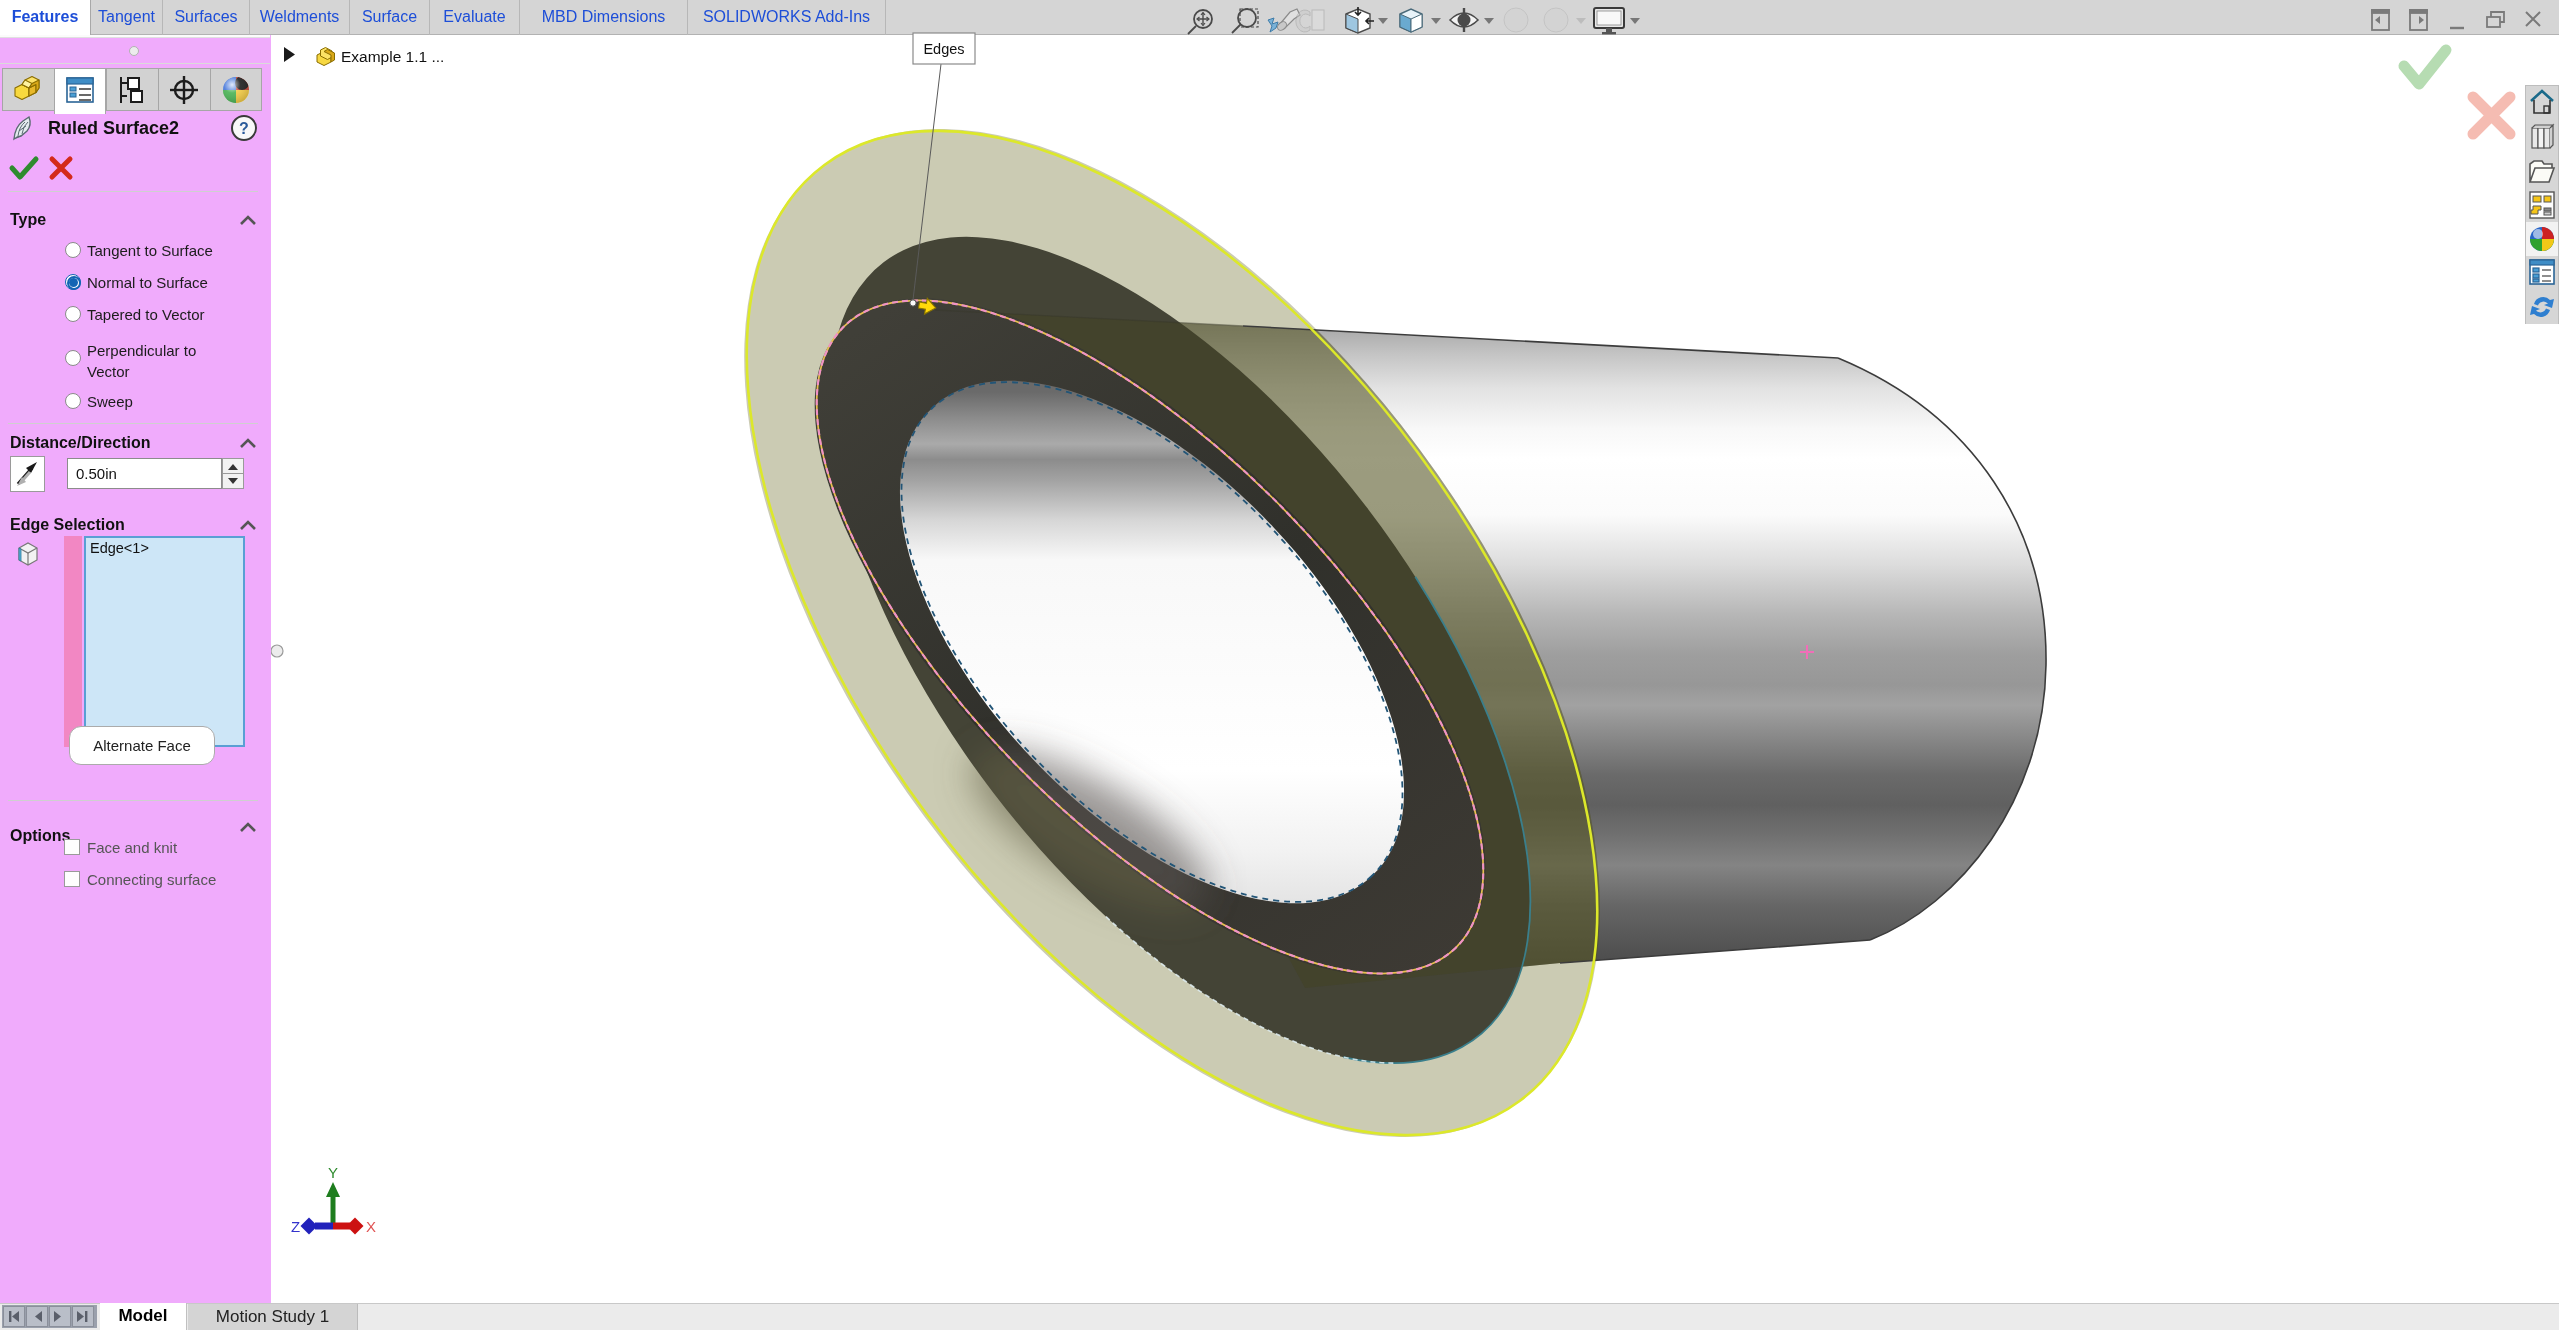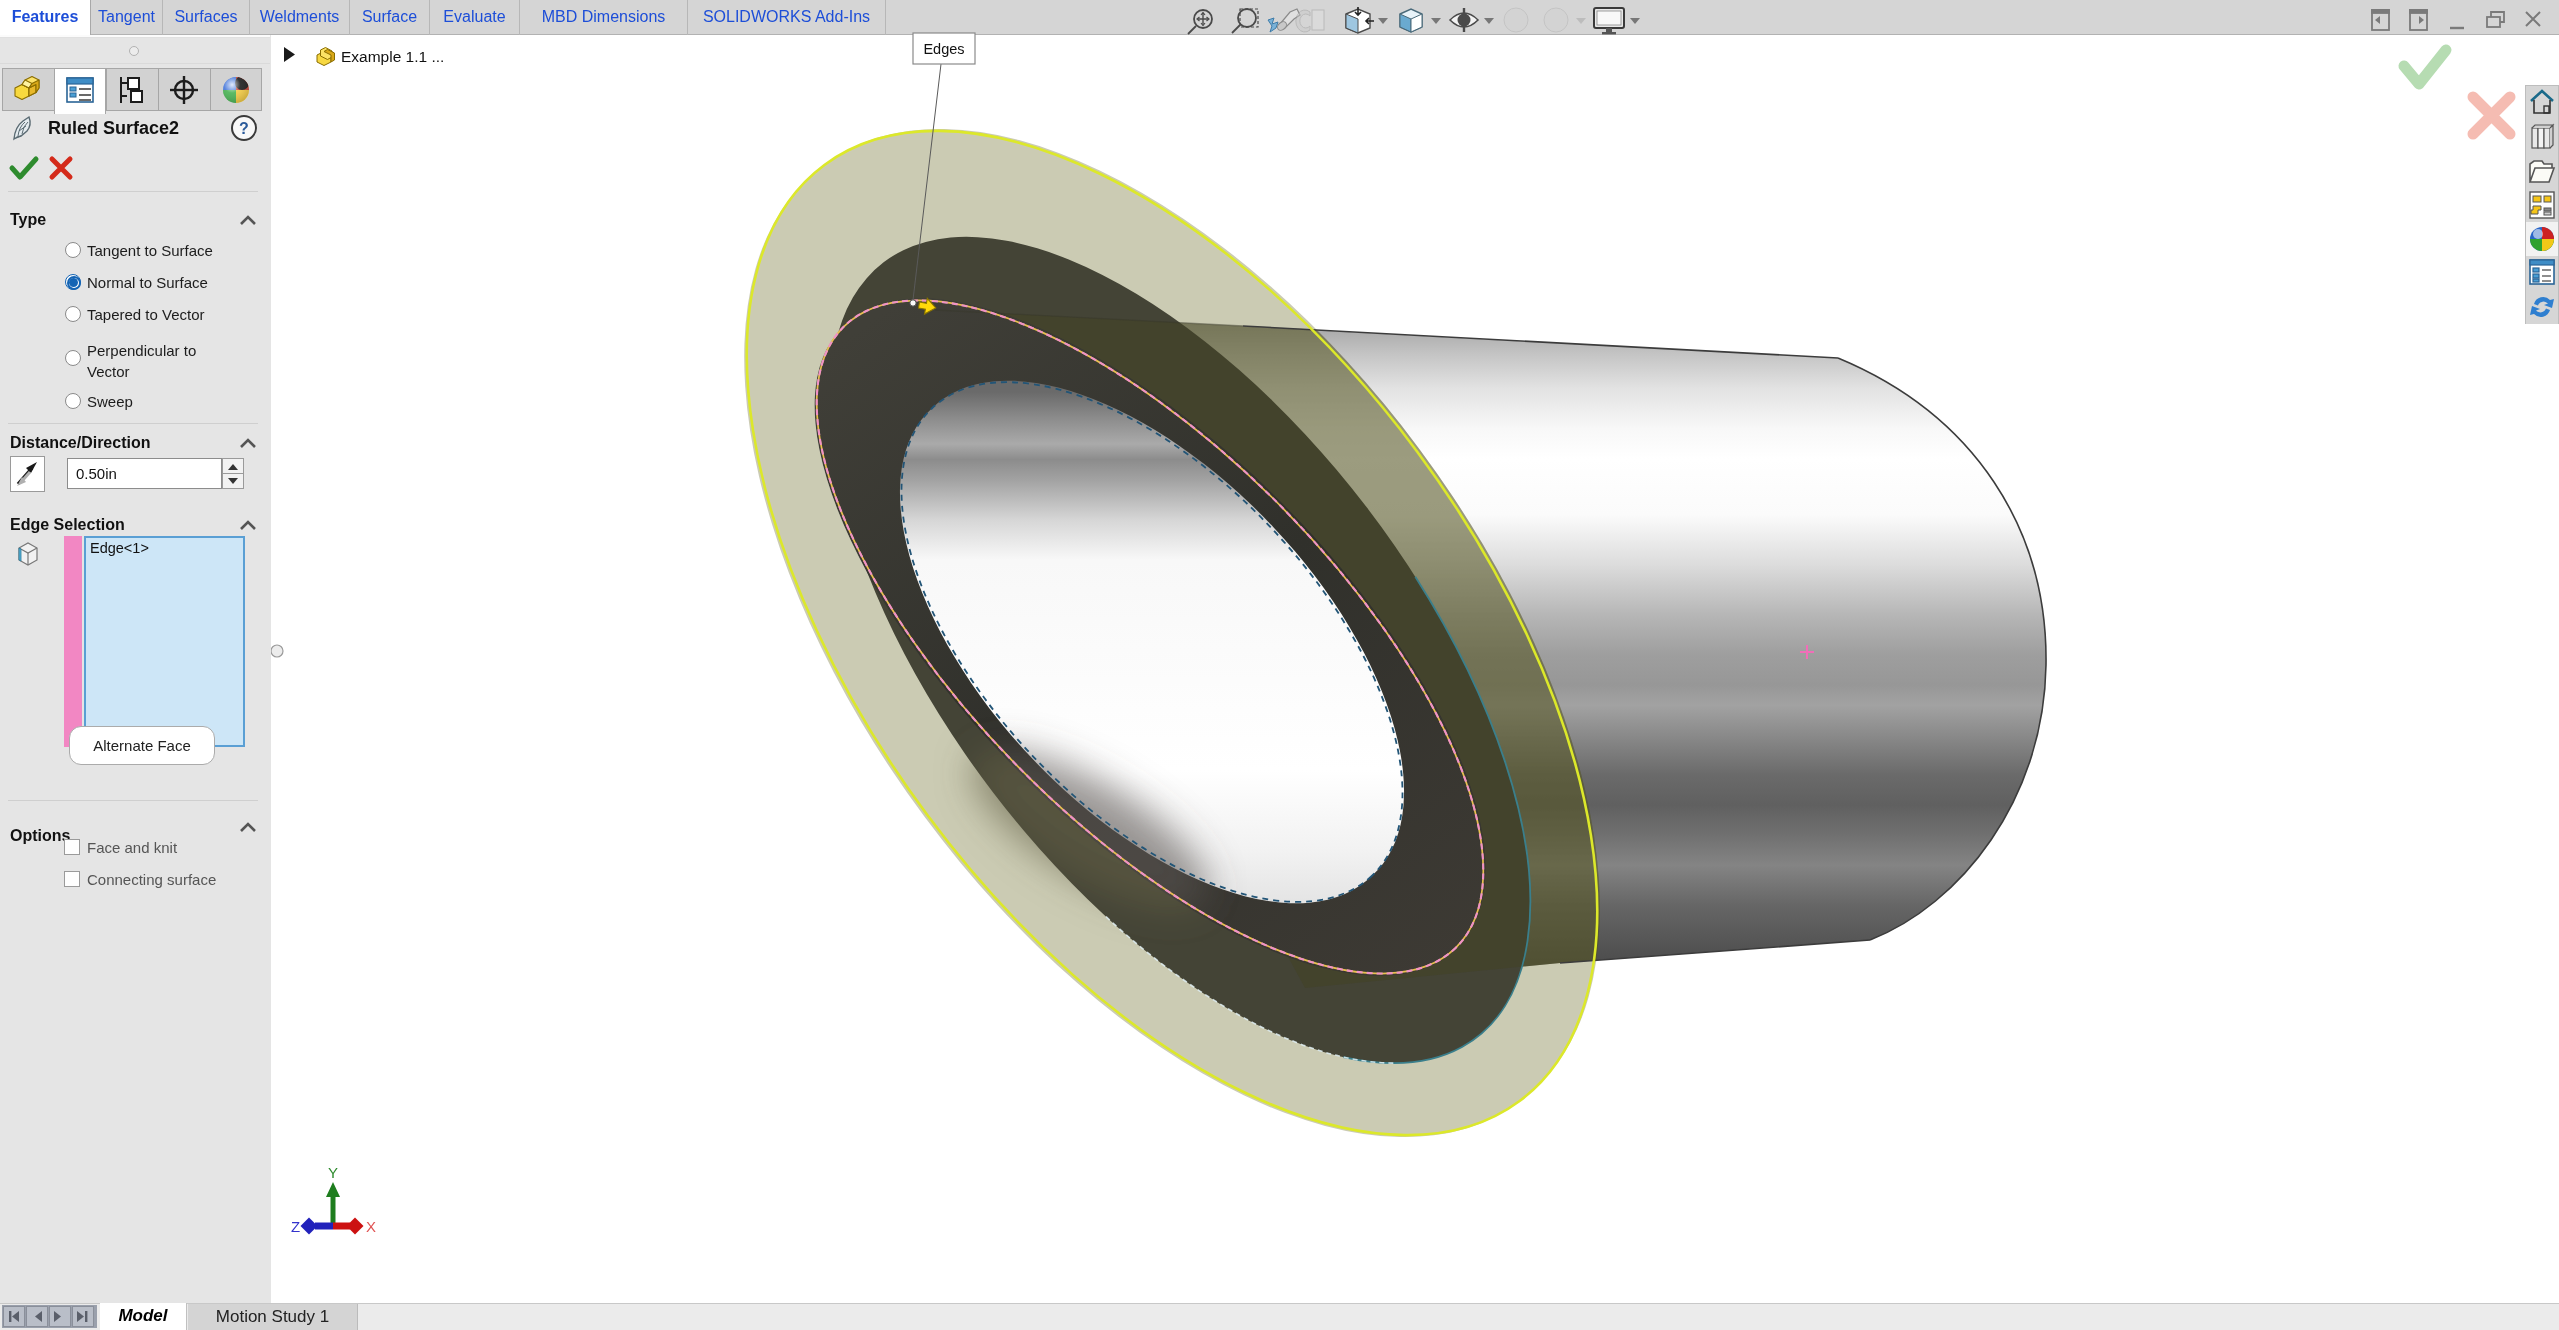--- a/index.html
+++ b/index.html
@@ -9,21 +9,21 @@
 
   
   #menubar { position:absolute; left:0; top:0; width:2559px; height:35px;
     background:#d5d5d5; border-bottom:1px solid #b2b2b2; }
   .mtab { position:absolute; top:0; height:35px; line-height:34px; text-align:center;
     font-size:16px; color:#1d4ed8; border-right:1px solid #b7b7b7; }
   .mtab.active { background:#ffffff; font-weight:bold; border-right:1px solid #a8a8a8; }
 
   
   #lpanel { position:absolute; left:0; top:35px; width:295px; height:1268px;
-    background:#e5e5e5; border-right:1px solid #b0b0b0; }
+    background:#f0abfc; border-right:1px solid #b0b0b0; }
   .hdr { font-weight:bold; font-size:16px; color:#111; }
   .divider { position:absolute; left:8px; width:250px; height:1px; background:#cfcfcf; }
   .chev { position:absolute; left:240px; width:16px; height:10px; }
   .radio { position:absolute; left:65px; width:16px; height:16px; border:1px solid #8a8a8a;
      border-radius:50%; background:#fff; }
   .rlabel { position:absolute; left:87px; font-size:15px; color:#1c1c1c; }
   .cbox { position:absolute; left:64px; width:16px; height:16px; border:1px solid #9a9a9a; background:#fefefe; }
   .clabel { position:absolute; left:87px; font-size:15px; color:#555; }
 
   
@@ -337,21 +337,21 @@
       <g fill="#5a5f6a">
         <polygon points="17,6 17,17 10,11.5"></polygon>
           <rect x="7" y="6" width="2.4" height="11"></rect>
         <polygon points="40,6 40,17 33,11.5"></polygon>
         <polygon points="52,6 52,17 59,11.5"></polygon>
         <polygon points="75,6 75,17 82,11.5"></polygon>
           <rect x="83" y="6" width="2.4" height="11"></rect>
       </g>
     </g>
   </svg>
-  <div class="abs" style="left:100px; top:0; width:87px; height:27px; background:#fff; border-right:1px solid #c0c0c0; text-align:center; font-weight:bold; font-size:17px; color:#000; line-height:26px;font-style:italic;">Model</div>
+  <div class="abs" style="left:100px; top:0; width:87px; height:27px; background:#fff; border-right:1px solid #c0c0c0; text-align:center; font-weight:bold; font-size:17px; color:#000; line-height:26px;">Model</div>
   <div class="abs" style="left:188px; top:1px; width:170px; height:26px; background:#d4d4d4; border-right:1px solid #bbb; text-align:center; font-size:17px; color:#222; line-height:25px;">Motion Study 1</div>
 </div>
 
 <div id="rbar">
   <svg class="abs" style="left:0; top:0;" width="32" height="238" viewBox="0 0 32 238">
     <g fill="none">
       <rect x="0" y="0" width="32" height="34" fill="#d6d6d6"></rect>
       <rect x="0" y="34" width="32" height="34" fill="#d6d6d6"></rect>
       <rect x="0" y="68" width="32" height="34" fill="#d6d6d6"></rect>
       <rect x="0" y="102" width="32" height="34" fill="#d6d6d6"></rect>

